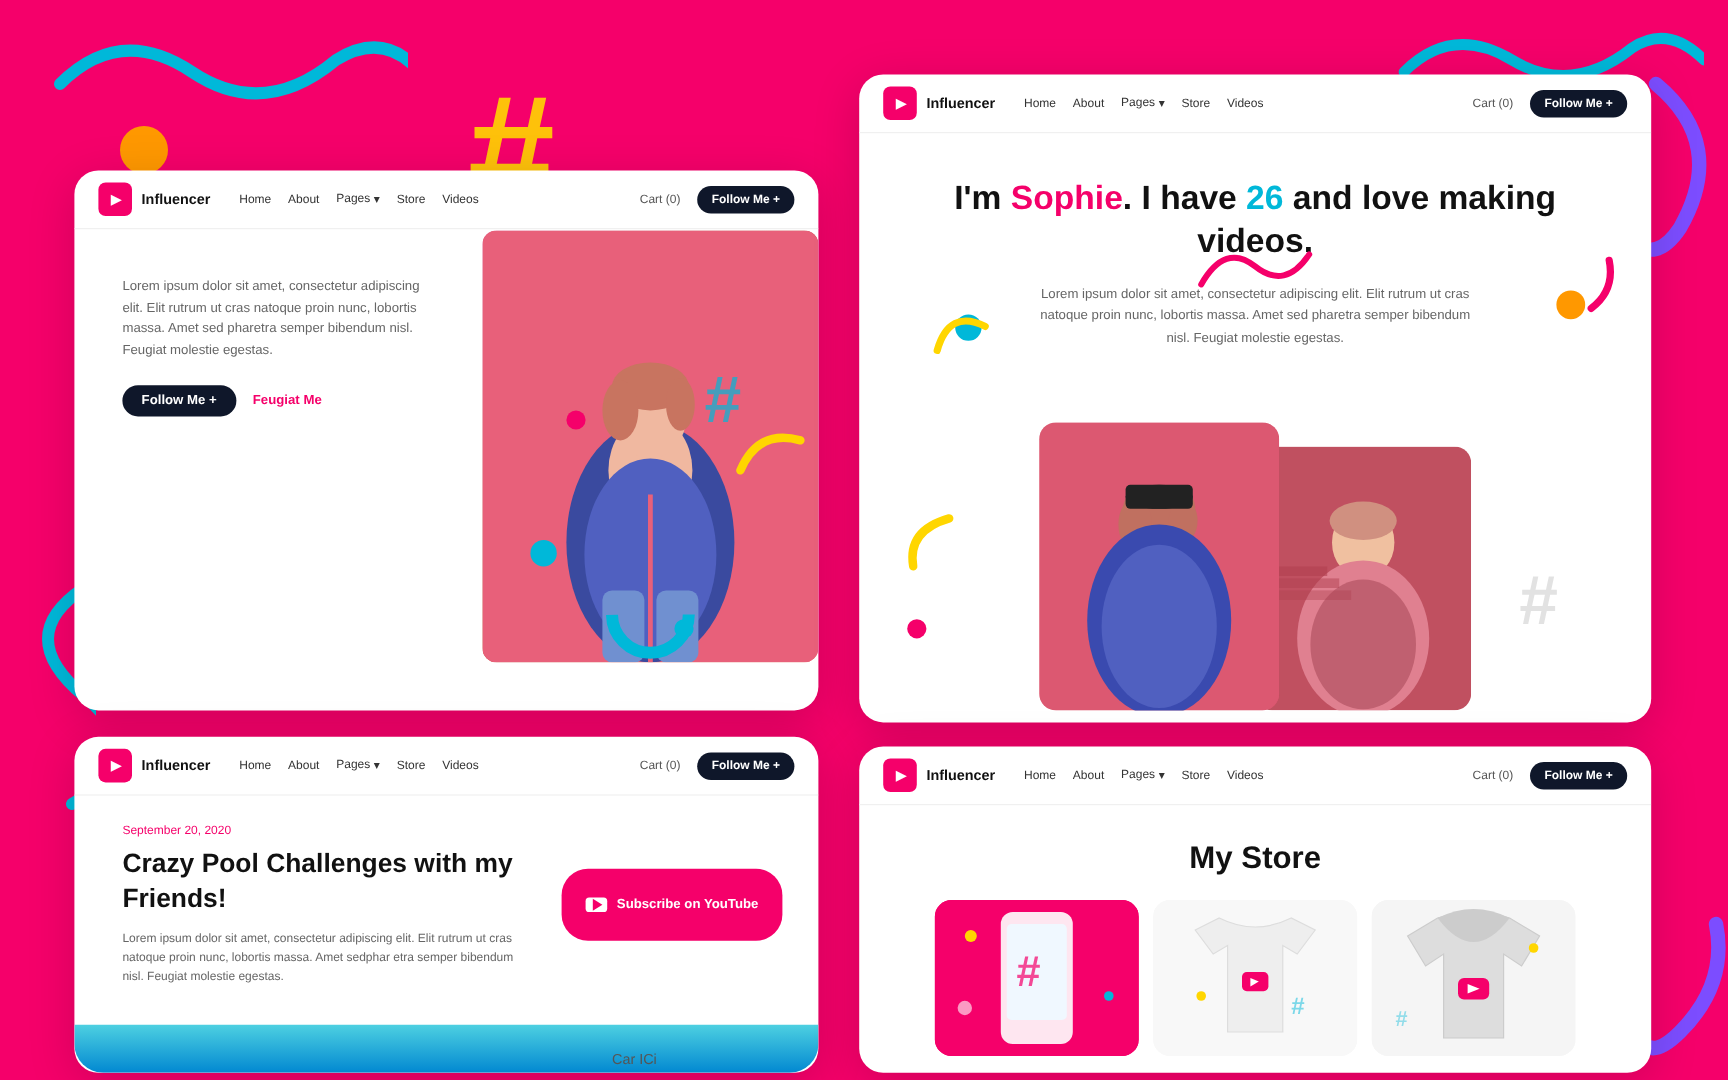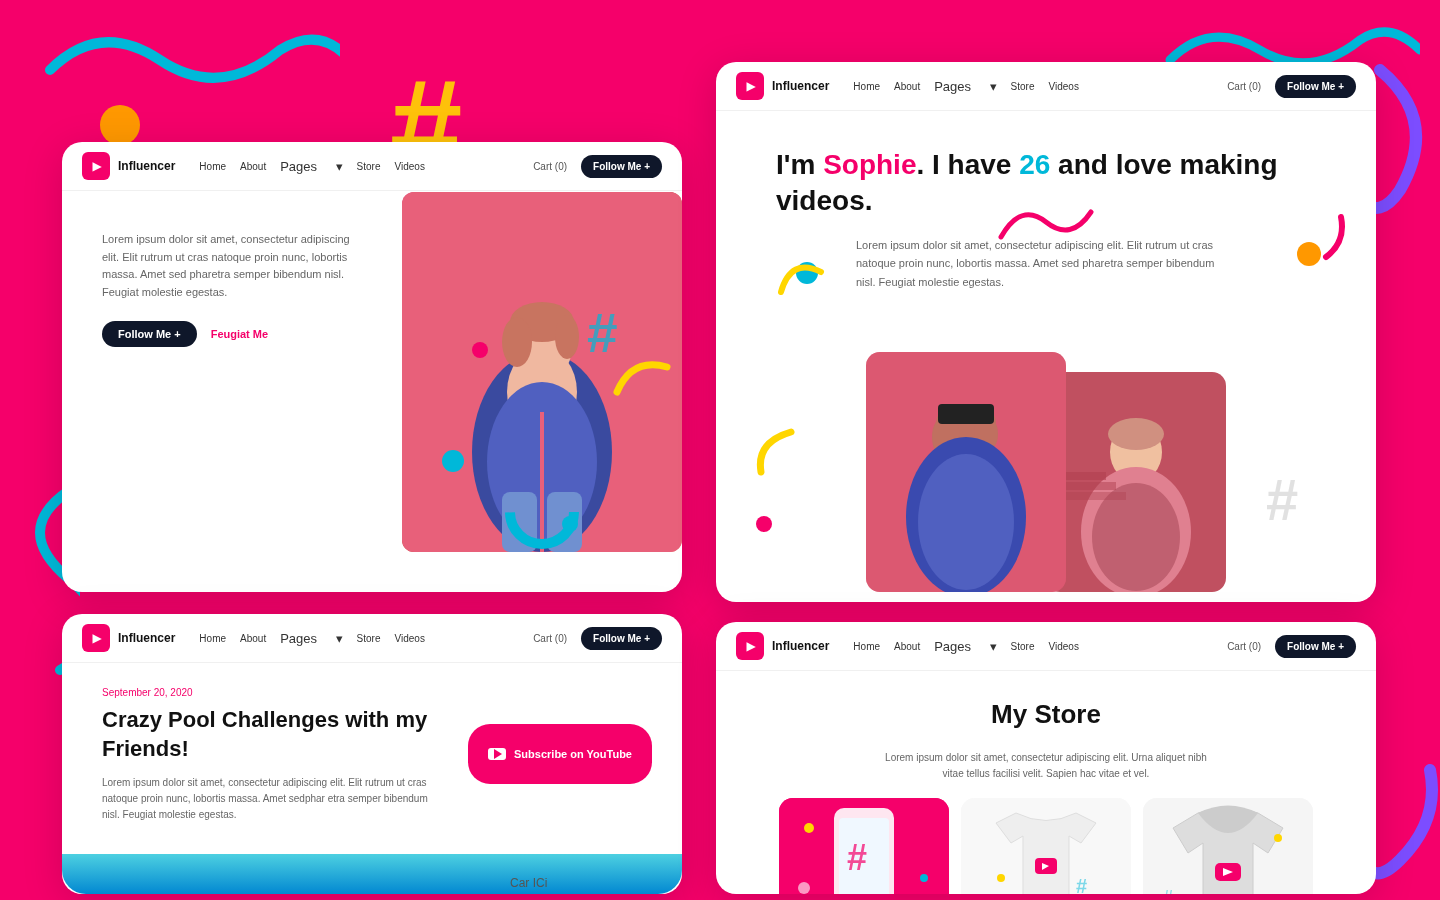--- a/index.html
+++ b/index.html
@@ -68,22 +68,22 @@
       flex: 1;
     }
     .nav-link {
       font-size: 11px;
       color: #333;
       text-decoration: none;
     }
     .nav-pages {
       display: flex;
       align-items: flex-start;
-      gap: 19px;
-      font-size: 13px;
+      gap: 3px;
+      font-size: 10px;
       color: #333;
     }
     .nav-right {
       display: flex;
       align-items: center;
       gap: 14px;
     }
     .cart-text {
       font-size: 11px;
       color: #555;
@@ -160,20 +160,21 @@
 
     
     .card-2 {
       left: 716px;
       top: 62px;
       width: 660px;
       height: 540px;
     }
     .card-2 .hero-content-2 {
       padding: 36px 60px 0 60px;
+      text-align: center;
     }
     .card-2 .hero-title-2 {
       font-size: 28px;
       font-weight: 900;
       line-height: 1.3;
       color: #111;
       margin-bottom: 16px;
     }
     .card-2 .hero-title-2 .pink { color: #f5006a; }
     .card-2 .hero-title-2 .cyan { color: #00b8d9; }
@@ -600,21 +601,20 @@
       <a class="nav-link">Videos</a>
     </div>
     <div class="nav-right">
       <span class="cart-text">Cart (0)</span>
       <button class="follow-btn">Follow Me +</button>
     </div>
   </div>
 
   <div class="store-content">
     <h2 class="store-title">My Store</h2>
-    <p class="store-desc">Lorem ipsum dolor sit amet, consectetur adipiscing elit. Urna aliquet nibh vitae tellus facilisi velit. Sapien hac vitae et vel.</p>
     <div class="products">
 
       <div class="product-card">
         <svg width="170" height="130" viewBox="0 0 170 130">
           <rect width="170" height="130" fill="#f5006a"></rect>
 
           <rect x="55" y="10" width="60" height="110" rx="10" fill="#fff" opacity="0.9"></rect>
           <rect x="60" y="20" width="50" height="80" rx="4" fill="#f0f8ff"></rect>
 
           <text x="68" y="72" font-size="36" font-weight="900" fill="#f5006a" opacity="0.7">#</text>

